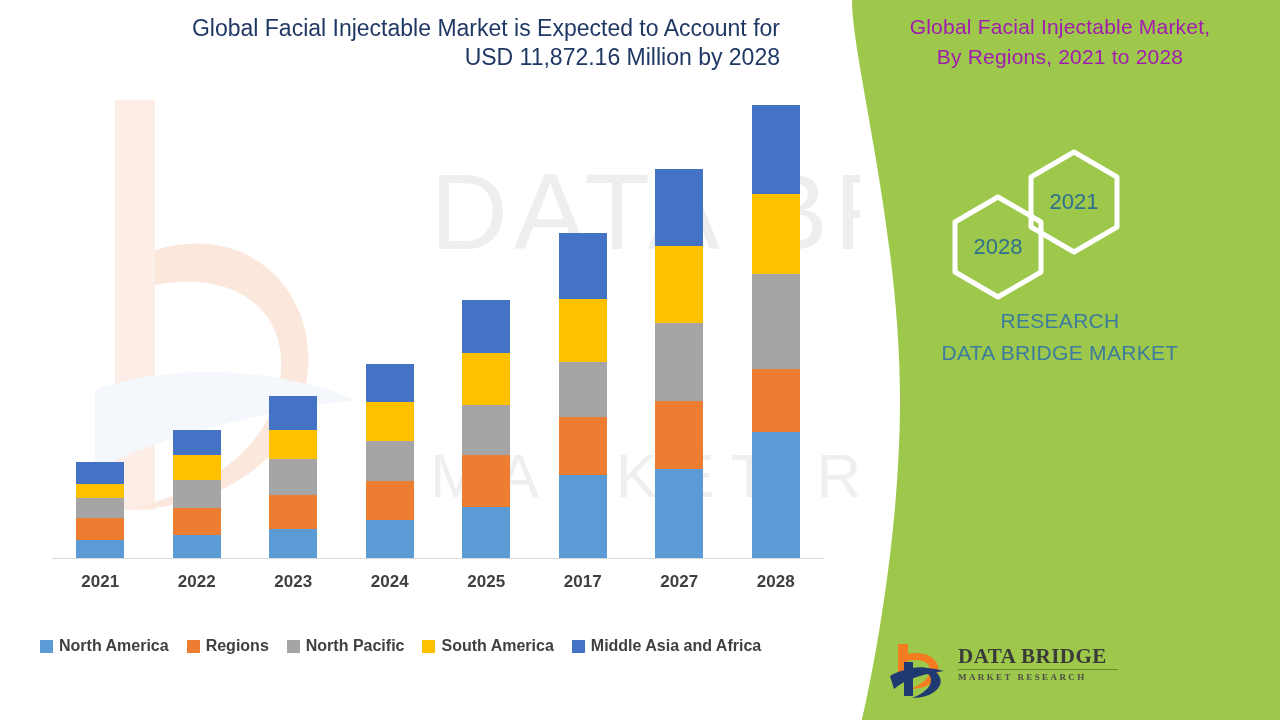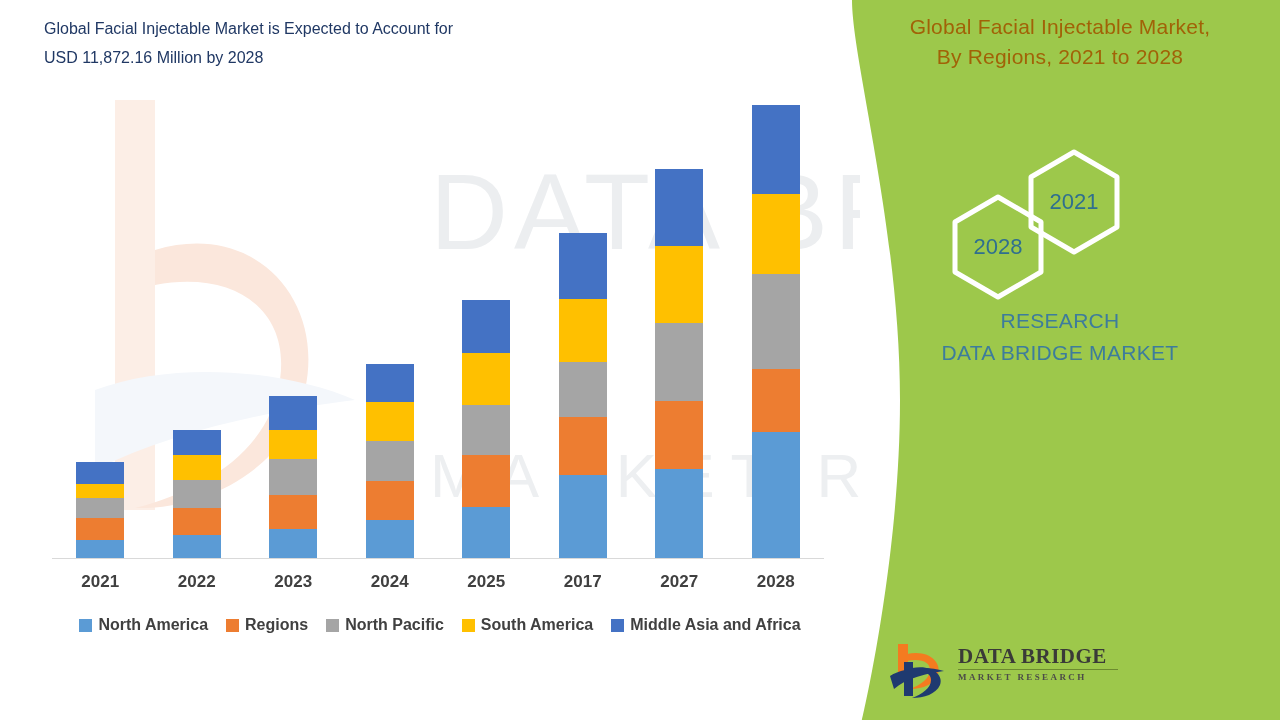--- a/index.html
+++ b/index.html
@@ -37,21 +37,21 @@
     width: 420px;
     height: 720px;
   }
 
   .panel-title {
     position: absolute;
     top: 12px;
     left: 0;
     width: 400px;
     text-align: center;
-    color: #a16207;
+    color: #a21caf;
     font-size: 21px;
     line-height: 30px;
     font-weight: 400;
     letter-spacing: 0.2px;
   }
 
   .hex-wrap {
     position: absolute;
     top: 148px;
     left: 30px;
@@ -135,25 +135,25 @@
   
   .chart-area {
     position: absolute;
     left: 0; top: 0;
     width: 860px; height: 720px;
   }
 
   .chart-title {
     position: absolute;
     top: 14px;
-    left: 44px;
+    left: 60px;
     width: 720px;
-    text-align: left;
+    text-align: right;
     color: #203864;
-    font-size: 16px;
+    font-size: 23px;
     line-height: 29px;
   }
 
   
   .watermark {
     position: absolute;
     left: 0; top: 0;
     width: 860px; height: 660px;
     overflow: hidden;
   }
@@ -231,24 +231,23 @@
     flex: 1 1 0;
     text-align: center;
     color: #404040;
     font-size: 17px;
     font-weight: 700;
   }
 
   .legend {
     position: absolute;
     left: 40px;
-    top: 616px;
+    top: 637px;
     width: 800px;
     display: flex;
-    justify-content: center;
     align-items: center;
     gap: 18px;
   }
   .legend-item {
     display: flex;
     align-items: center;
     gap: 6px;
   }
   .legend-swatch {
     width: 13px;

